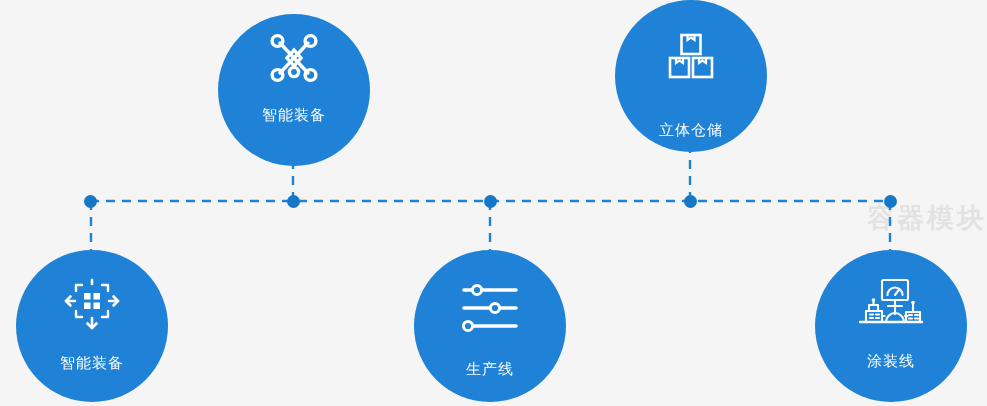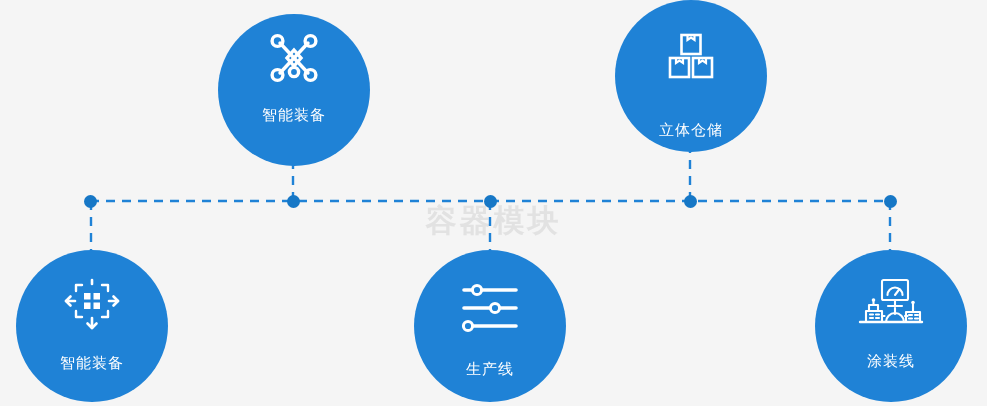--- a/index.html
+++ b/index.html
@@ -15,22 +15,22 @@
     width: 987px;
     height: 406px;
     background: #f5f5f5;
     overflow: hidden;
   }
   #wm {
     position: absolute;
     left: 0;
     top: 200px;
     width: 987px;
-    text-align: center;
-    font-size: 31px;
+    text-align: right;
+    font-size: 27px;
     letter-spacing: 3px;
     color: #e2e2e2;
     font-weight: 700;
     user-select: none;
     pointer-events: none;
   }
   #lines {
     position: absolute;
     left: 0;
     top: 0;

